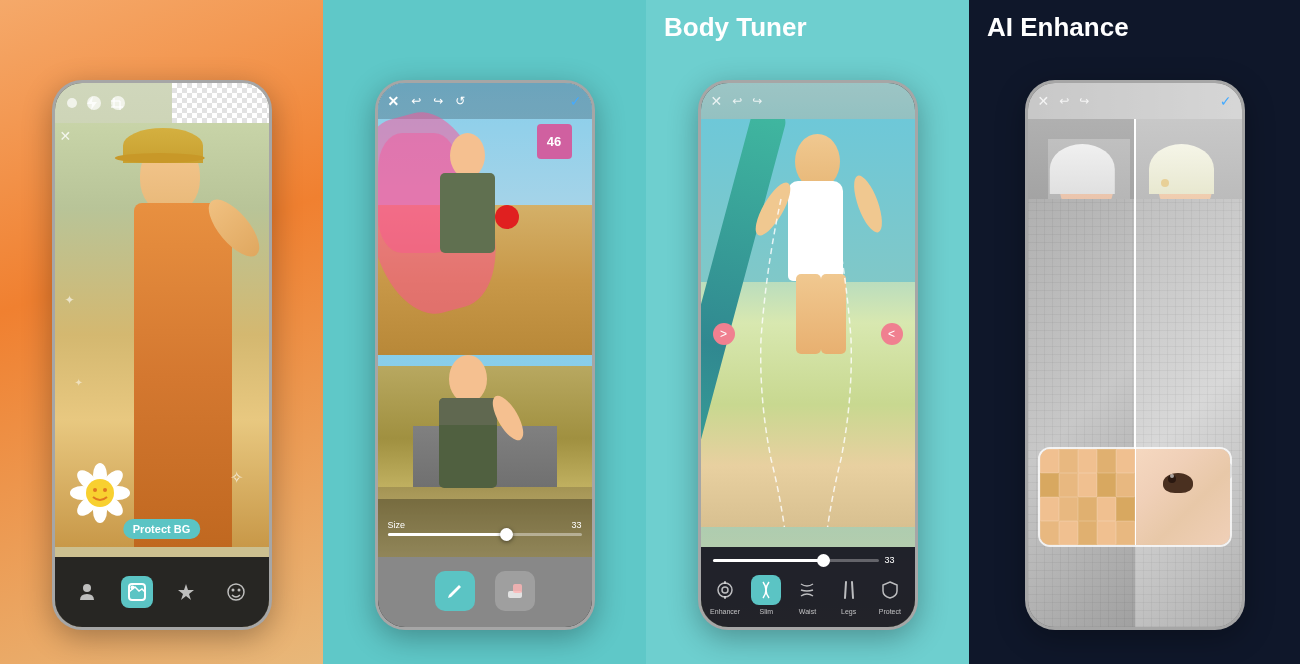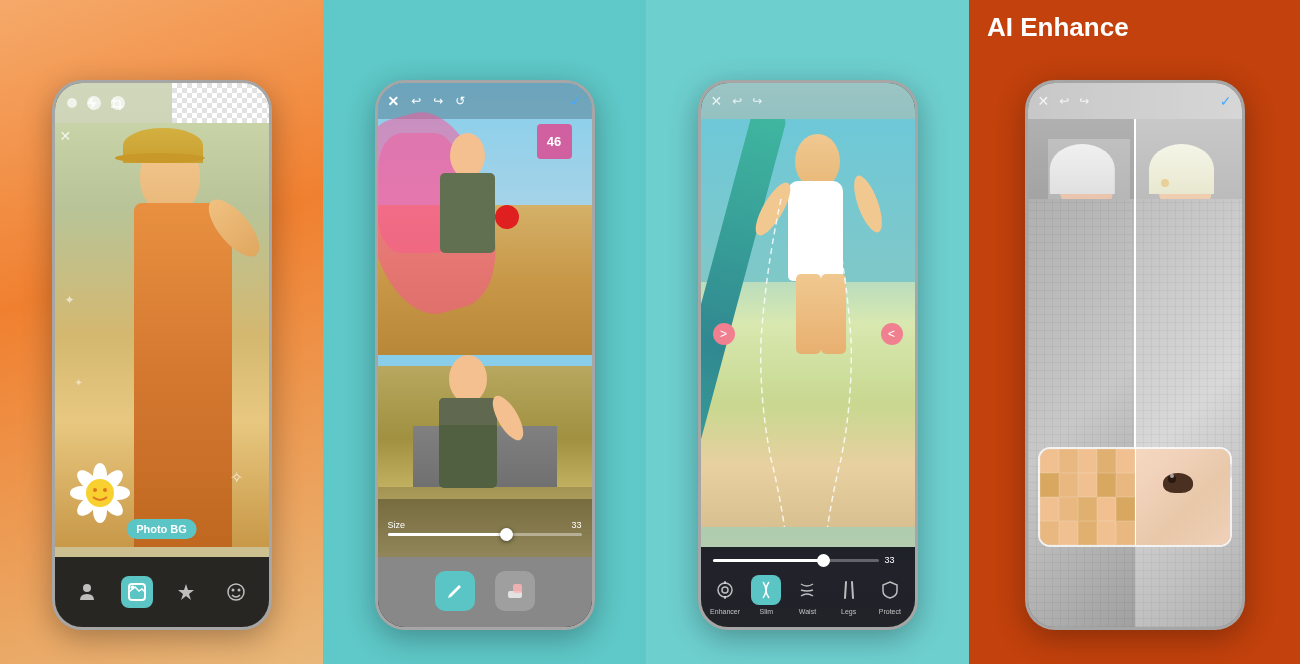--- a/index.html
+++ b/index.html
@@ -62,21 +62,21 @@
       top: 12px;
       left: 18px;
       color: white;
       font-size: 26px;
       font-weight: 700;
       z-index: 10;
     }
 
     
     .panel-4 {
-      background: #c2410c;
+      background: #0f172a;
       padding-left: 8px;
     }
 
     .panel-4 .panel-title {
       position: absolute;
       top: 12px;
       left: 18px;
       color: white;
       font-size: 26px;
       font-weight: 700;
@@ -704,21 +704,21 @@
 
             <circle cx="25" cy="27" r="2" fill="#e07820"></circle>
             <circle cx="35" cy="27" r="2" fill="#e07820"></circle>
             <path d="M 23 34 Q 30 40 37 34" stroke="#e07820" stroke-width="2" fill="none"></path>
           </svg>
         </div>
 
         <div style="position:absolute; bottom:60px; right:25px; color:rgba(255,255,255,0.7); font-size:16px;">✧</div>
         <div style="position:absolute; top:60%; left:20px; color:rgba(255,255,255,0.5); font-size:10px;">✦</div>
 
-        <div class="remove-bg-btn">Photo BG</div>
+        <div class="remove-bg-btn">Protect BG</div>
       </div>
 
       <div class="phone-toolbar">
         <div class="toolbar-item">
           <div class="toolbar-icon">
             <svg width="20" height="20" viewBox="0 0 20 20">
               <circle cx="10" cy="6" r="4" fill="rgba(255,255,255,0.7)"></circle>
               <path d="M3 18 Q3 12 10 12 Q17 12 17 18" fill="rgba(255,255,255,0.7)"></path>
             </svg>
           </div>
@@ -826,20 +826,21 @@
             <rect x="3" y="10" width="14" height="7" rx="2" fill="rgba(255,255,255,0.7)"></rect>
             <rect x="8" y="3" width="9" height="9" rx="2" fill="rgba(255,180,180,0.8)"></rect>
           </svg>
         </div>
       </div>
     </div>
   </div>
 </div>
 
 <div class="panel panel-3">
+  <div class="panel-title">Body Tuner</div>
 
   <div class="phone-mockup">
     <div class="phone-3-content">
 
       <div class="p3-toolbar">
         <span style="color:rgba(255,255,255,0.8); font-size:14px;">✕</span>
         <span style="color:rgba(255,255,255,0.8); font-size:12px;">↩</span>
         <span style="color:rgba(255,255,255,0.8); font-size:12px;">↪</span>
       </div>
 

